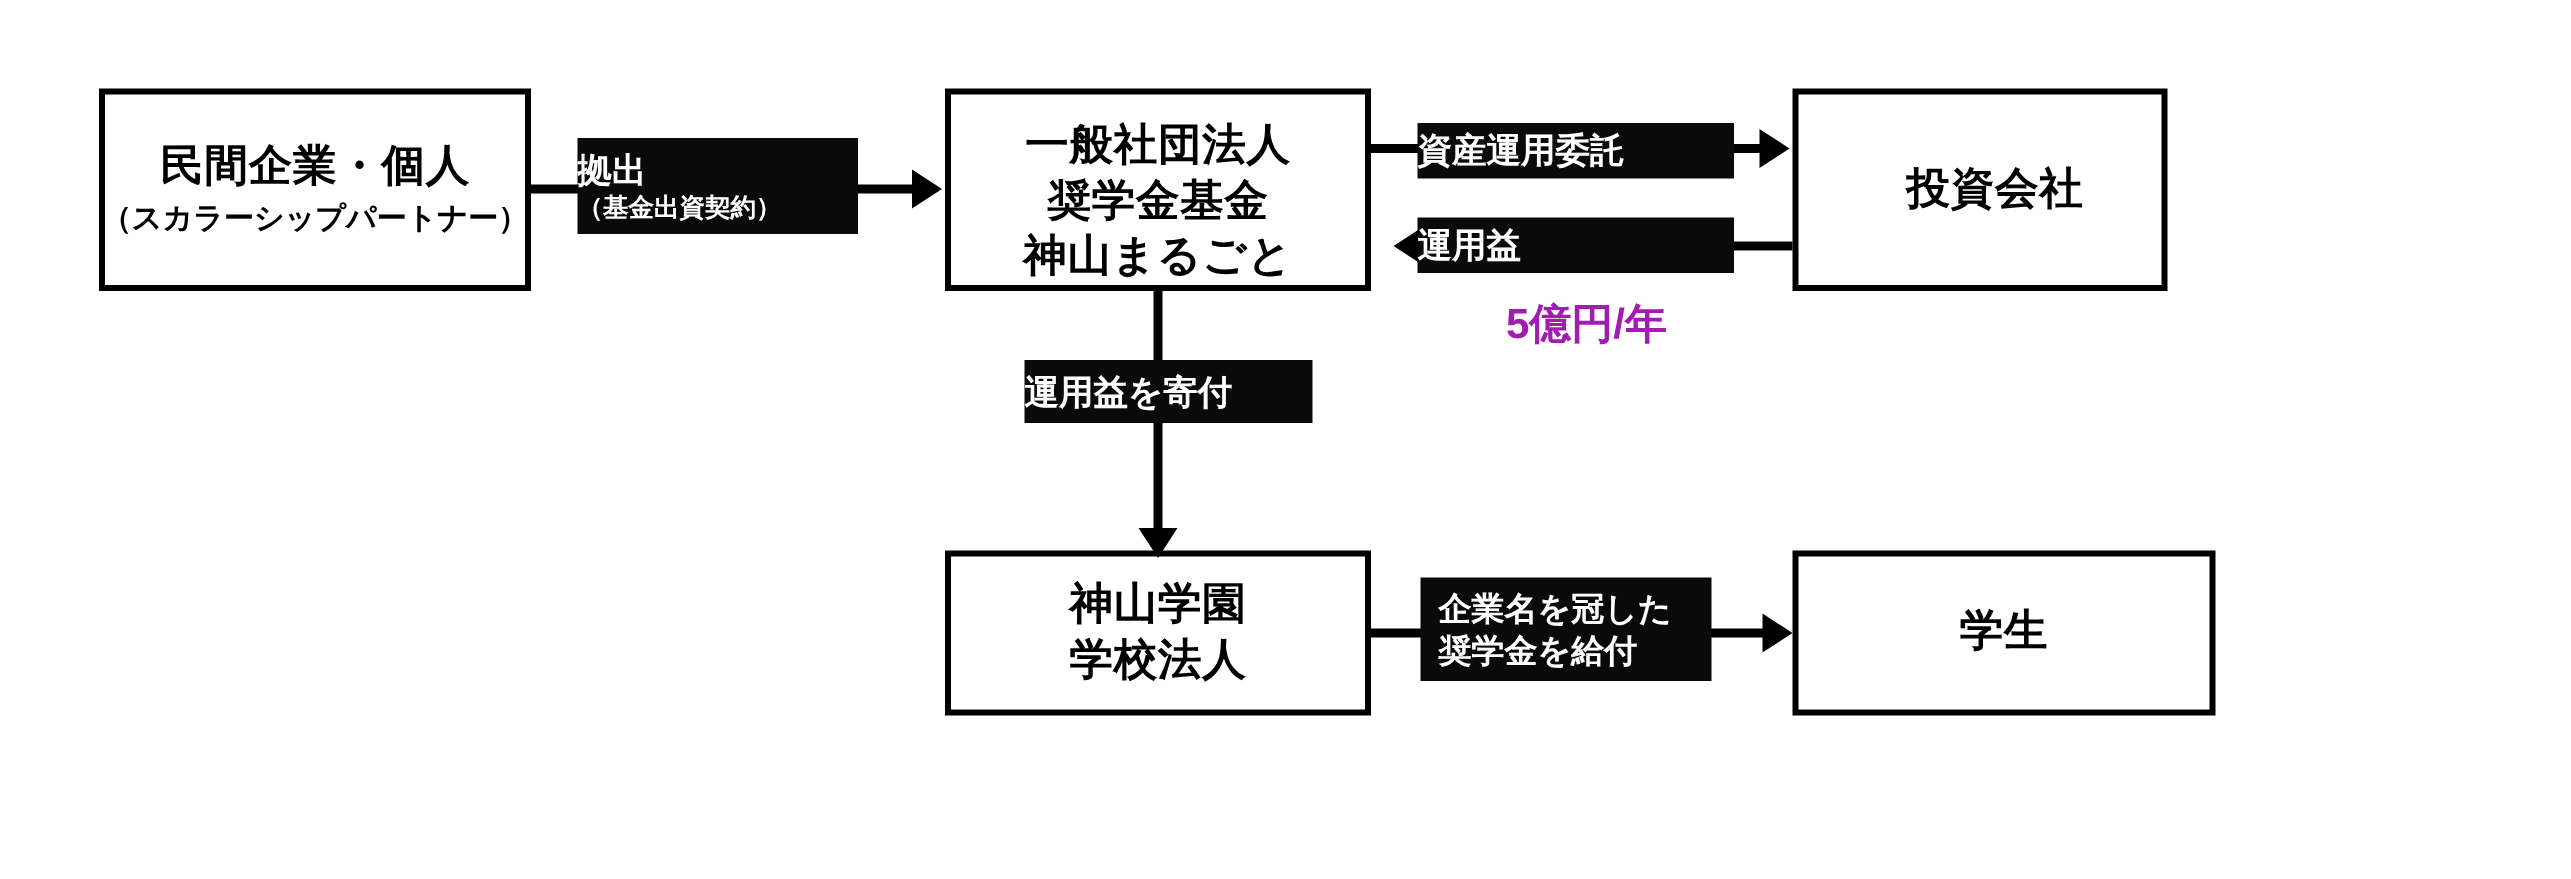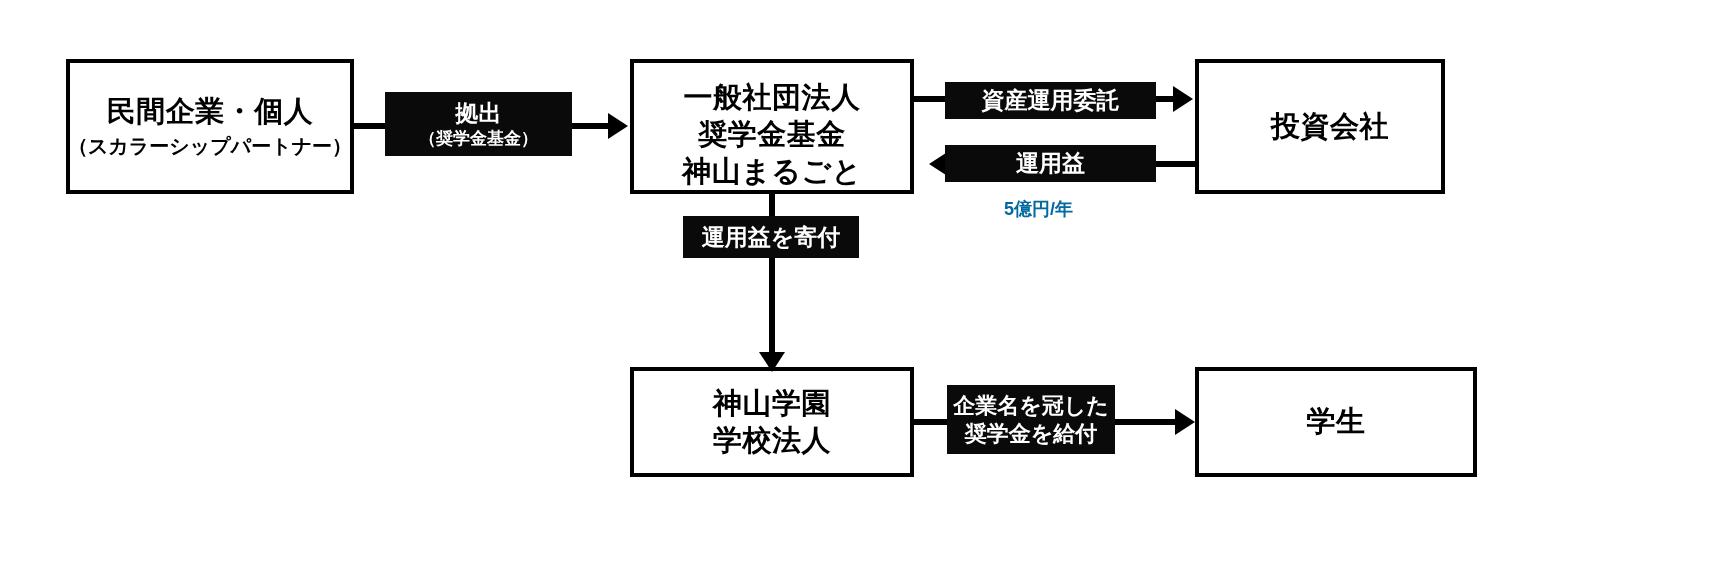--- a/index.html
+++ b/index.html
@@ -48,21 +48,21 @@
   }
 
   
   .chip {
     position: absolute;
     box-sizing: border-box;
     background: #0a0a0a;
     color: #ffffff;
     display: flex;
     flex-direction: column;
-    align-items: center;
+    align-items: flex-start;
     justify-content: center;
     text-align: center;
     font-weight: bold;
     line-height: 1.24;
     z-index: 6;
   }
   .chip .chip-main {
     font-size: 23px;
     white-space: nowrap;
   }
@@ -115,43 +115,43 @@
     height: 0;
     border-left: 13px solid transparent;
     border-right: 13px solid transparent;
     border-top: 20px solid #000000;
     z-index: 4;
   }
 
   
   .caption {
     position: absolute;
-    font-size: 18px;
+    font-size: 28px;
     font-weight: bold;
-    color: #0369a1;
+    color: #a21caf;
     white-space: nowrap;
     z-index: 5;
   }
 </style>
 </head>
 <body>
 
 <div id="canvas">
 
   <div class="node" style="left:66px; top:59px; width:288px; height:135px;">
     <div class="line-main">民間企業・個人</div>
     <div class="line-sub">（スカラーシップパートナー）</div>
   </div>
 
   <div class="hline" style="left:354px; top:123px; width:258px;"></div>
   <div class="arrow-right" style="left:608px; top:113px;"></div>
 
   <div class="chip" style="left:385px; top:92px; width:187px; height:64px;">
     <div class="chip-main">拠出</div>
-    <div class="chip-sub">（奨学金基金）</div>
+    <div class="chip-sub">（基金出資契約）</div>
   </div>
 
   <div class="node" style="left:630px; top:59px; width:284px; height:135px;justify-content:flex-end;">
     <div class="line-main">一般社団法人</div>
     <div class="line-main">奨学金基金</div>
     <div class="line-main">神山まるごと</div>
   </div>
 
   <div class="hline" style="left:914px; top:96px; width:263px;"></div>
   <div class="arrow-right" style="left:1173px; top:86px;"></div>
@@ -166,32 +166,32 @@
   </div>
 
   <div class="caption" style="left:1004px; top:197px;">5億円/年</div>
 
   <div class="node" style="left:1195px; top:59px; width:250px; height:135px;padding-left:20px;">
     <div class="line-main">投資会社</div>
   </div>
 
   <div class="vline" style="left:769px; top:194px; height:175px;"></div>
   <div class="arrow-down" style="left:759px; top:352px;"></div>
-  <div class="chip" style="left:683px; top:216px; width:176px; height:42px;">
+  <div class="chip" style="left:683px; top:240px; width:192px; height:42px;">
     <div class="chip-main">運用益を寄付</div>
   </div>
 
   <div class="node" style="left:630px; top:367px; width:284px; height:110px;">
     <div class="line-main">神山学園</div>
     <div class="line-main">学校法人</div>
   </div>
 
   <div class="hline" style="left:914px; top:419px; width:265px;"></div>
   <div class="arrow-right" style="left:1175px; top:409px;"></div>
-  <div class="chip" style="left:947px; top:385px; width:168px; height:69px;">
+  <div class="chip" style="left:947px; top:385px; width:194px; height:69px;padding-left:12px;">
     <div class="chip-l1">企業名を冠した</div>
     <div class="chip-l2">奨学金を給付</div>
   </div>
 
   <div class="node" style="left:1195px; top:367px; width:282px; height:110px;">
     <div class="line-main">学生</div>
   </div>
 
 </div>
 

